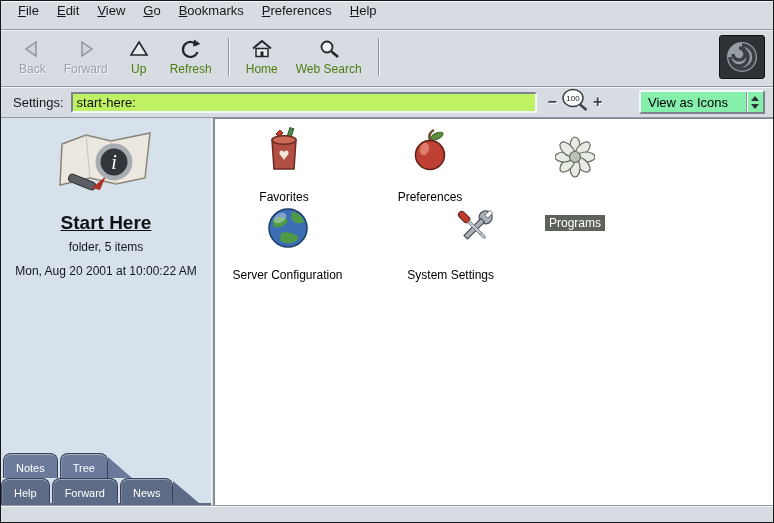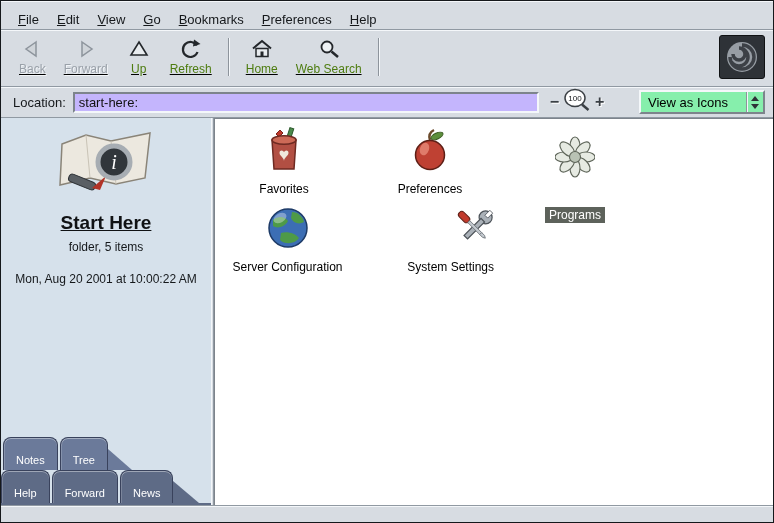--- a/index.html
+++ b/index.html
@@ -3,82 +3,82 @@
 <meta charset="utf-8">
 <style>
   * { margin:0; padding:0; box-sizing:border-box; }
   body { background:#bfbfbf; font-family:"Liberation Sans", sans-serif; }
   .window {
     width:774px; height:523px; border:1px solid #15181b; background:#d7dce2;
     display:flex; flex-direction:column; overflow:hidden; position:relative;
   }
   
   .menubar {
-    height:29px; flex:none; display:flex; align-items:flex-end; padding-left:8px;
+    height:29px; flex:none; display:flex; align-items:flex-start; padding-left:8px;
     border-bottom:1px solid #9099a2; box-shadow:inset 0 1px 0 #f4f7fa;
   }
   .menu-item { display:inline-block; padding:2px 9px; font-size:13px; color:#15181b; cursor:default; }
   .menu-item::first-letter { text-decoration:underline; }
   
   .toolbar {
     height:57px; flex:none; display:flex; align-items:center; padding:2px 8px 4px 10px; gap:2px;
-    border-bottom:1px solid #9099a2; box-shadow:inset 0 1px 0 #f4f7fa;text-decoration:underline;
+    border-bottom:1px solid #9099a2; box-shadow:inset 0 1px 0 #f4f7fa;
   }
   .tbtn { display:flex; flex-direction:column; align-items:center; justify-content:flex-end; gap:3px; padding:3px 8px; min-width:42px; }
   .tbtn .ticon { height:20px; display:flex; align-items:center; }
   .tbtn .lbl { font-size:12px; color:#4d7c0f; white-space:nowrap; }
   .tbtn.disabled .lbl { color:#9aa1a9; text-shadow:1px 1px 0 #f2f5f8; }
   .tsep { width:2px; height:38px; margin:0 6px; border-left:1px solid #8d949c; border-right:1px solid #f4f7fa; }
   .throbber {
     margin-left:auto; width:46px; height:44px; background:#2e3237; border:1px solid #101214;
     border-radius:3px; display:flex; align-items:center; justify-content:center;
   }
   
   .locbar {
     height:31px; flex:none; display:flex; align-items:center; padding:0 8px 0 12px; gap:7px;
     border-bottom:1px solid #9099a2; box-shadow:inset 0 1px 0 #f4f7fa;
   }
   .loc-label { font-size:13px; color:#15181b; white-space:nowrap; }
   .loc-input {
     width:466px; height:21px; font:13px "Liberation Sans", sans-serif; padding:0 4px; color:#111;
-    background:#c4b5fd; border:2px solid; border-color:#7d848c #f4f7fa #f4f7fa #7d848c; outline:none;
+    background:#bef264; border:2px solid; border-color:#7d848c #f4f7fa #f4f7fa #7d848c; outline:none;
   }
   .zoomgrp { display:flex; align-items:center; gap:3px; margin-left:3px; }
   .zoom-btn { font-size:16px; font-weight:bold; color:#3a3f44; text-shadow:1px 1px 0 #fff; line-height:1; padding:0 1px; cursor:default; }
   .combo {
     margin-left:auto; width:126px; height:24px; background:#86efac; display:flex; align-items:center;
     border:2px solid; border-color:#f4f7fa #7d848c #7d848c #f4f7fa; font-size:13px; padding-left:7px;
   }
   .combo-label { flex:1; white-space:nowrap; overflow:hidden; }
   .combo-arrows {
     width:17px; align-self:stretch; border-left:1px solid #8d949c; box-shadow:inset 1px 0 0 #f4f7fa;
     display:flex; flex-direction:column; align-items:center; justify-content:center; gap:3px;
   }
   .arr-up { width:0; height:0; border-left:4px solid transparent; border-right:4px solid transparent; border-bottom:5px solid #2e3237; }
   .arr-down { width:0; height:0; border-left:4px solid transparent; border-right:4px solid transparent; border-top:5px solid #2e3237; }
   
   .bodyarea { flex:1; display:flex; min-height:0; }
   .sidebar { width:210px; flex:none; background:#d6e1eb; position:relative; text-align:center; }
   .sb-icon { margin-top:8px; }
   .sb-title { font-size:19px; font-weight:bold; color:#101214; margin-top:4px;text-decoration:underline; }
   .sb-info { font-size:12px; color:#15181b; margin-top:6px; }
-  .sb-date { font-size:12px; color:#15181b; margin-top:18px; }
+  .sb-date { font-size:12px; color:#15181b; margin-top:10px; }
   .handle { width:3px; flex:none; background:#d7dce2; border-left:1px solid #f4f7fa; border-right:1px solid #9099a2; cursor:col-resize; }
   .content { flex:1; background:#fff; position:relative; border-top:1px solid #7d848c; border-left:1px solid #7d848c; }
   
-  .item { position:absolute; display:flex; flex-direction:column; align-items:center; gap:4px; }
+  .item { position:absolute; display:flex; flex-direction:column; align-items:center; gap:12px; }
   .item .cap { font-size:12px; color:#000; padding:1px 4px; white-space:nowrap; }
   .item.selected .cap { background:#5d625b; color:#fff;margin-top:20px; }
   
   .tabrows { position:absolute; left:0; right:0; bottom:0; }
   .tabrow { display:flex; align-items:flex-end; gap:2px; }
   .tabrow1 { padding-left:2px; }
   .tabrow2 { border-bottom:2px solid #5e6b86; }
   .tab {
-    color:#fff; font-size:11px; padding:16px 12px 4px; border-radius:8px 8px 0 0;
+    color:#fff; font-size:11px; padding:8px 12px 4px; border-radius:8px 8px 0 0;
     border:1px solid #39425c; border-bottom:none; white-space:nowrap;
     box-shadow:inset 0 1px 0 rgba(255,255,255,.4), inset 1px 0 0 rgba(255,255,255,.18);
   }
   .tab.row1 { background:#6b7a9a; }
   .tab.row2 { background:#5e6b86; }
   .ramp1 { width:0; height:0; border-bottom:21px solid #6b7a9a; border-right:24px solid transparent; margin-left:-2px; }
   .ramp2 { width:0; height:0; border-bottom:22px solid #5e6b86; border-right:26px solid transparent; margin-left:-2px; }
   
   .statusbar { height:17px; flex:none; background:#d7dce2; border-top:1px solid #9099a2; box-shadow:inset 0 1px 0 #f4f7fa; }
 </style>
@@ -154,21 +154,21 @@
     <div class="tsep"></div>
     <div class="throbber">
       <svg width="38" height="36" viewBox="0 0 36 36">
         <circle cx="18" cy="18" r="15" fill="#979da4"></circle>
         <path d="M18 6 a12 12 0 1 1 -12 12 a9 9 0 1 0 9 -9 a6 6 0 1 1 -6 6" fill="none" stroke="#3c4046" stroke-width="3.5"></path>
       </svg>
     </div>
   </div>
 
   <div class="locbar">
-    <span class="loc-label">Location:</span>
+    <span class="loc-label">Settings:</span>
     <input class="loc-input" type="text" value="start-here:" style="">
     <div class="zoomgrp">
       <span class="zoom-btn">−</span>
       <span>
         <svg width="28" height="24" viewBox="0 0 28 24">
           <ellipse cx="12" cy="10" rx="10" ry="8.5" fill="#fff" stroke="#3a3f44" stroke-width="1.5"></ellipse>
           <text x="12" y="13" font-size="8" text-anchor="middle" fill="#15181b" font-family="Liberation Sans, sans-serif">100</text>
           <line x1="19" y1="16.5" x2="25.5" y2="22" stroke="#3a3f44" stroke-width="2.4"></line>
         </svg>
       </span>

